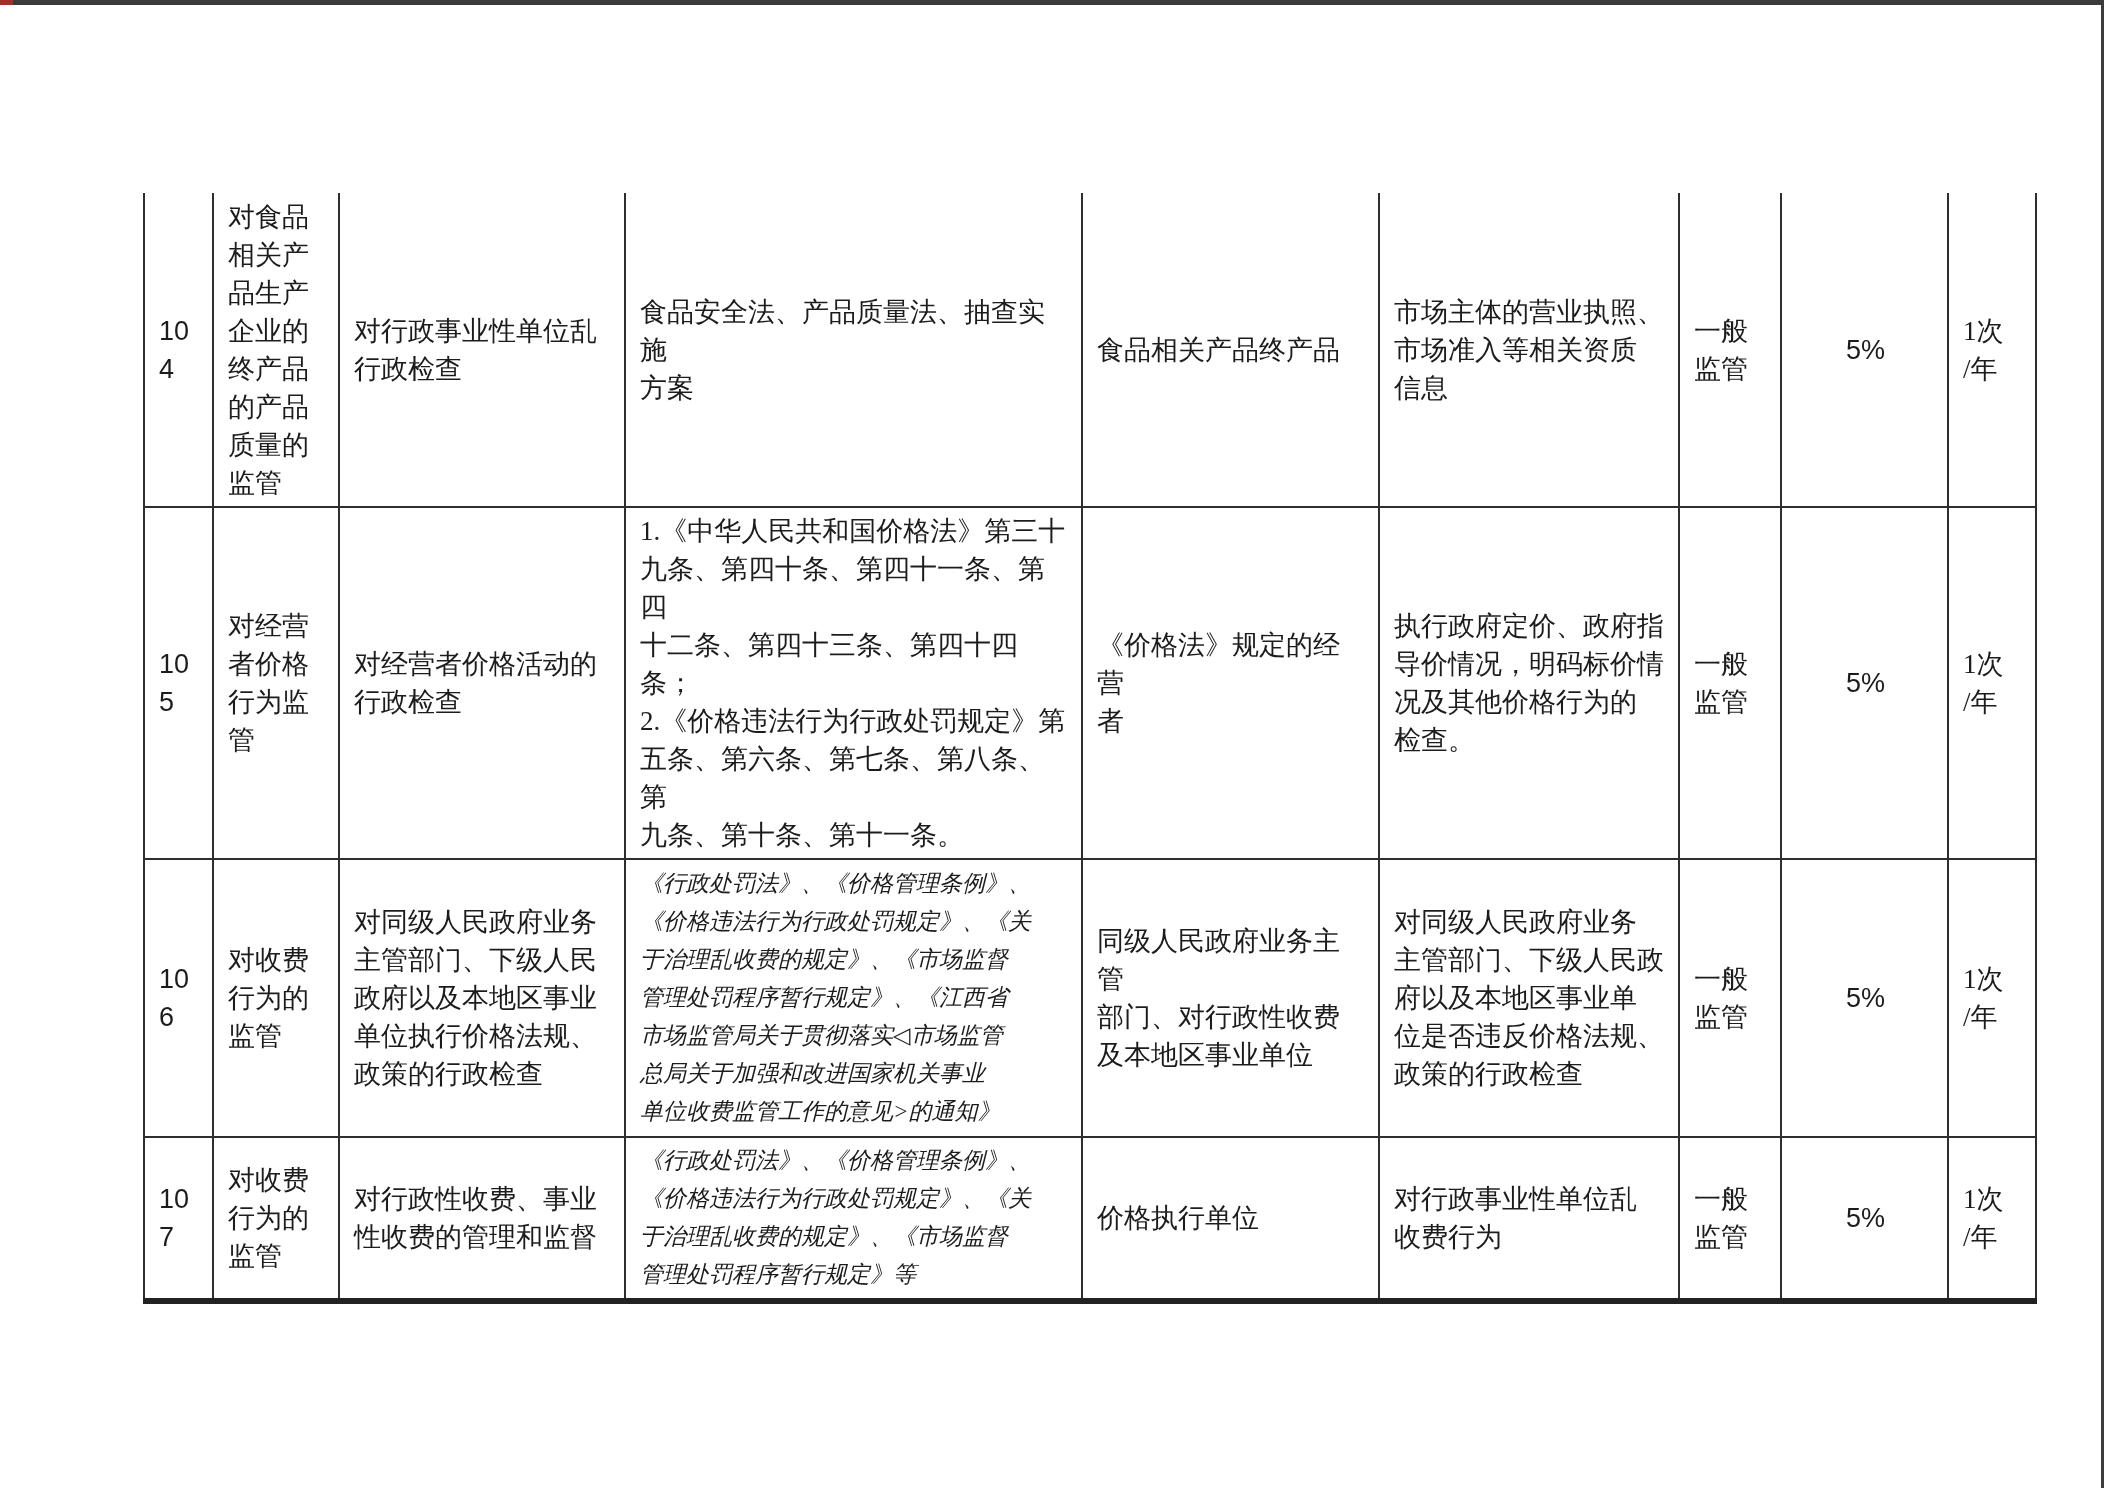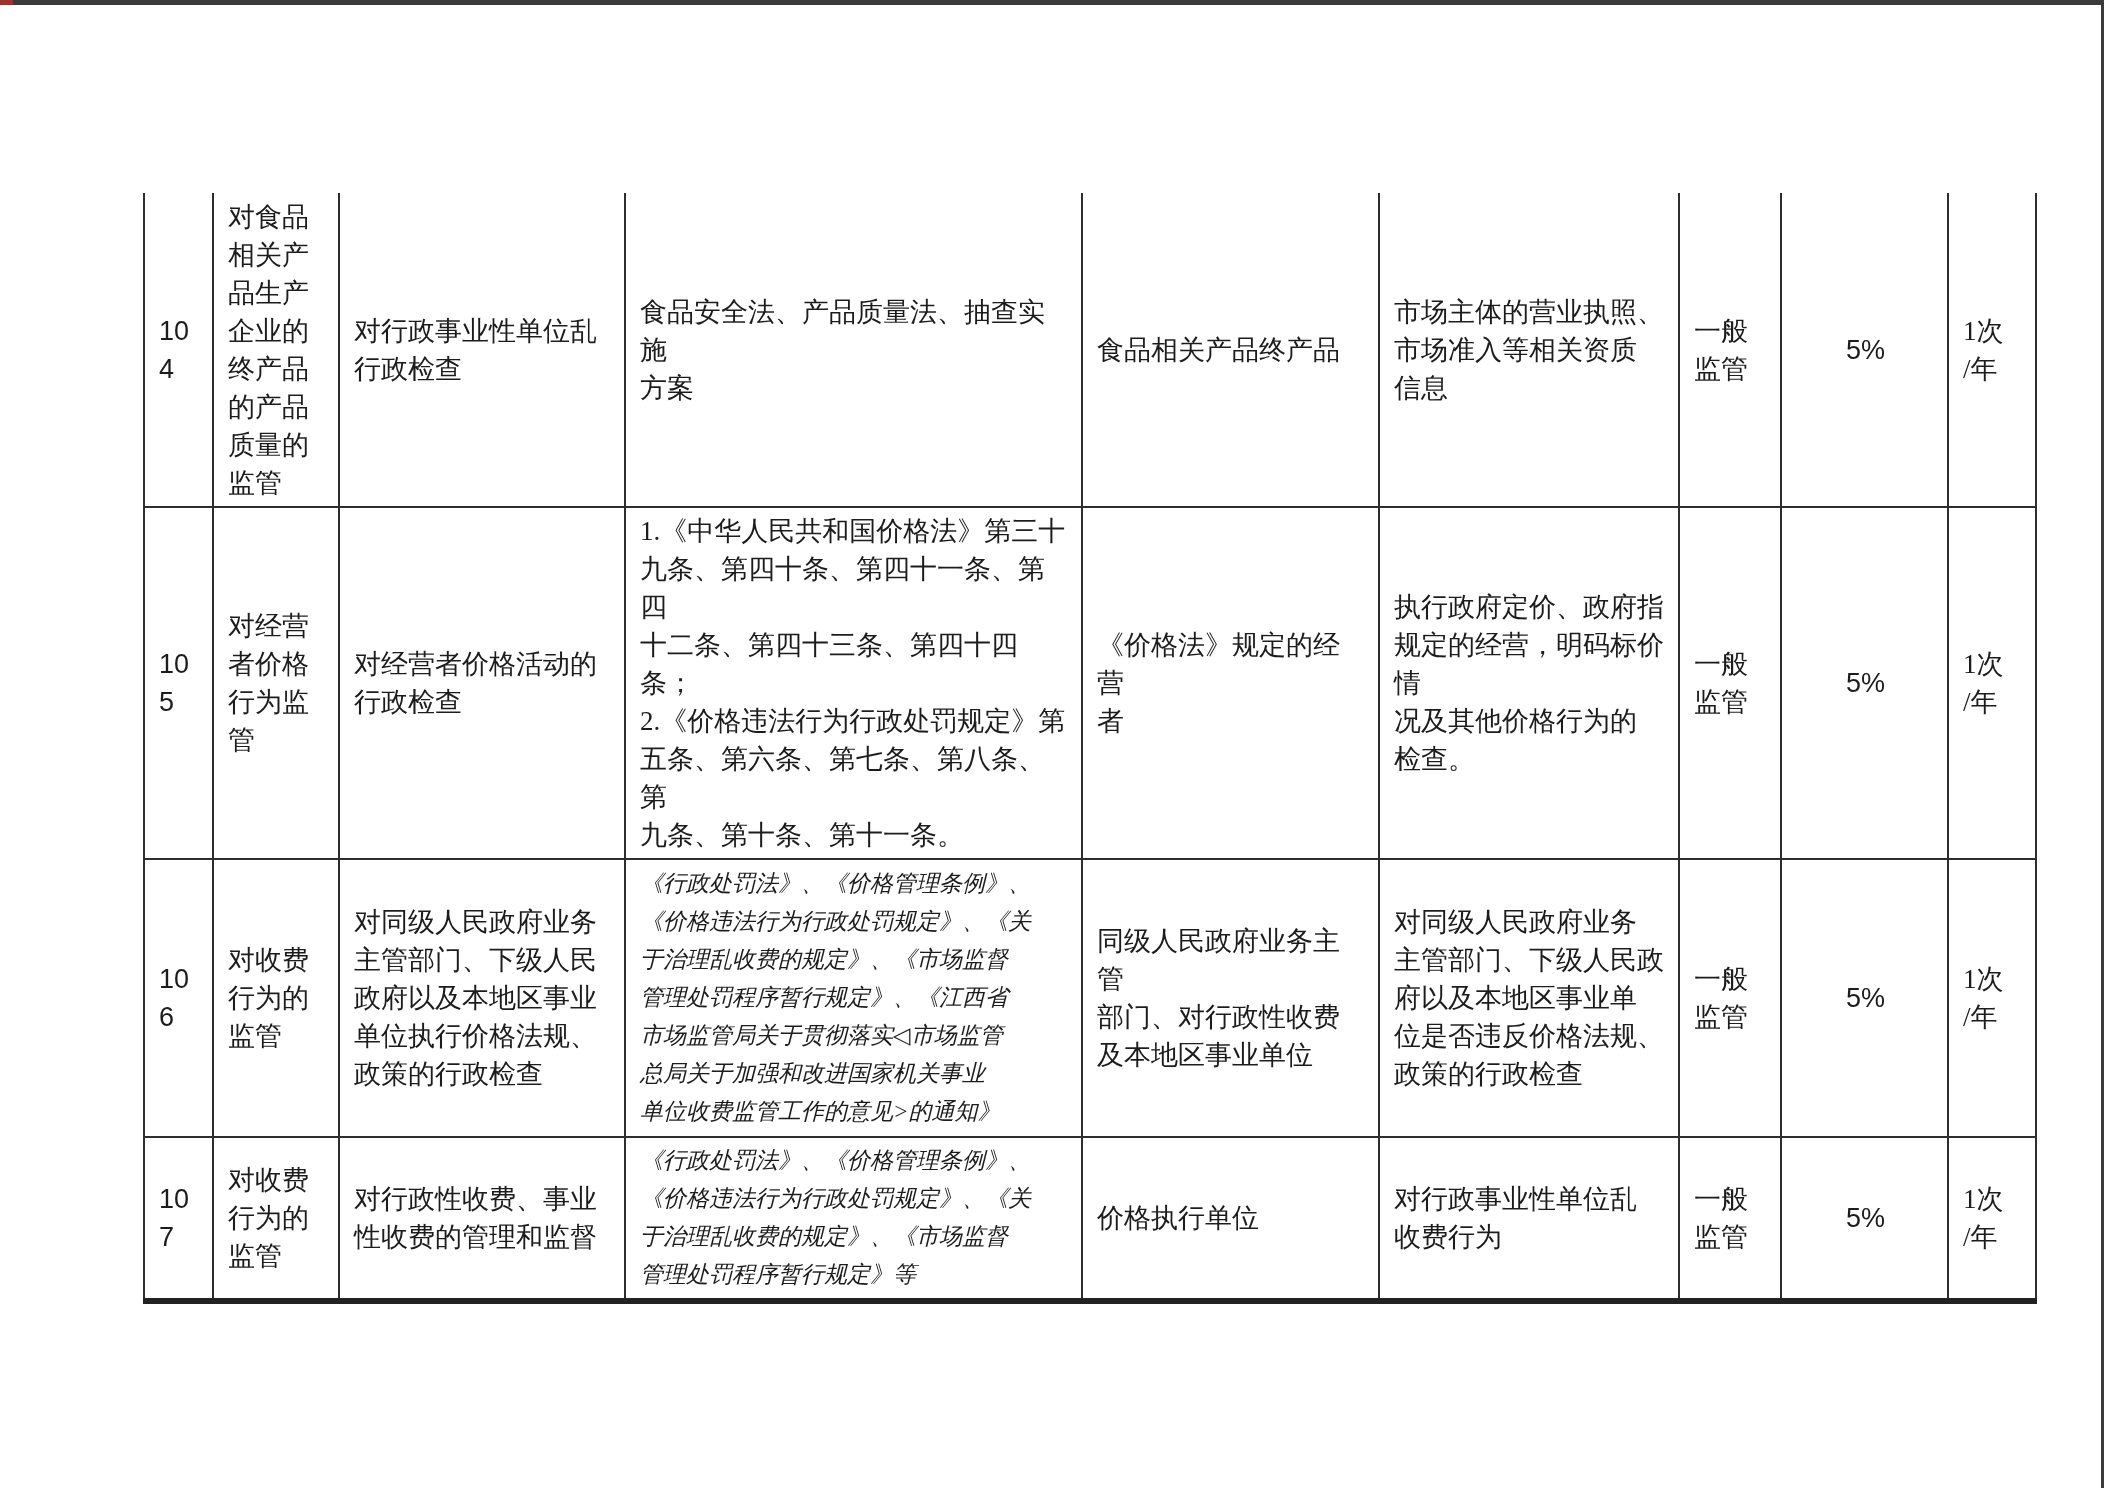--- a/index.html
+++ b/index.html
@@ -121,21 +121,21 @@
 行政检查</td>
       <td class="c-basis">1.《中华人民共和国价格法》第三十
 九条、第四十条、第四十一条、第四
 十二条、第四十三条、第四十四条；
 2.《价格违法行为行政处罚规定》第
 五条、第六条、第七条、第八条、第
 九条、第十条、第十一条。</td>
       <td class="c-target">《价格法》规定的经营
 者</td>
       <td class="c-content">执行政府定价、政府指
-规定的经营，明码标价情
+导价情况，明码标价情
 况及其他价格行为的
 检查。</td>
       <td class="c-mode">一般
 监管</td>
       <td class="c-ratio">5%</td>
       <td class="c-freq">1次
 /年</td>
     </tr>
     <tr>
       <td class="c-num">106</td>

